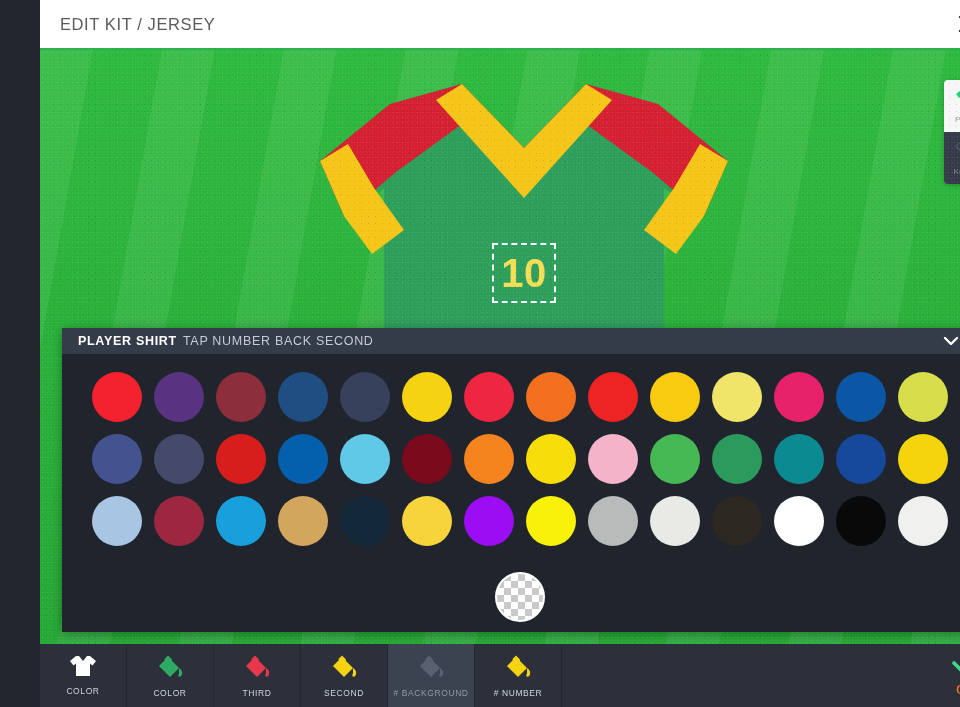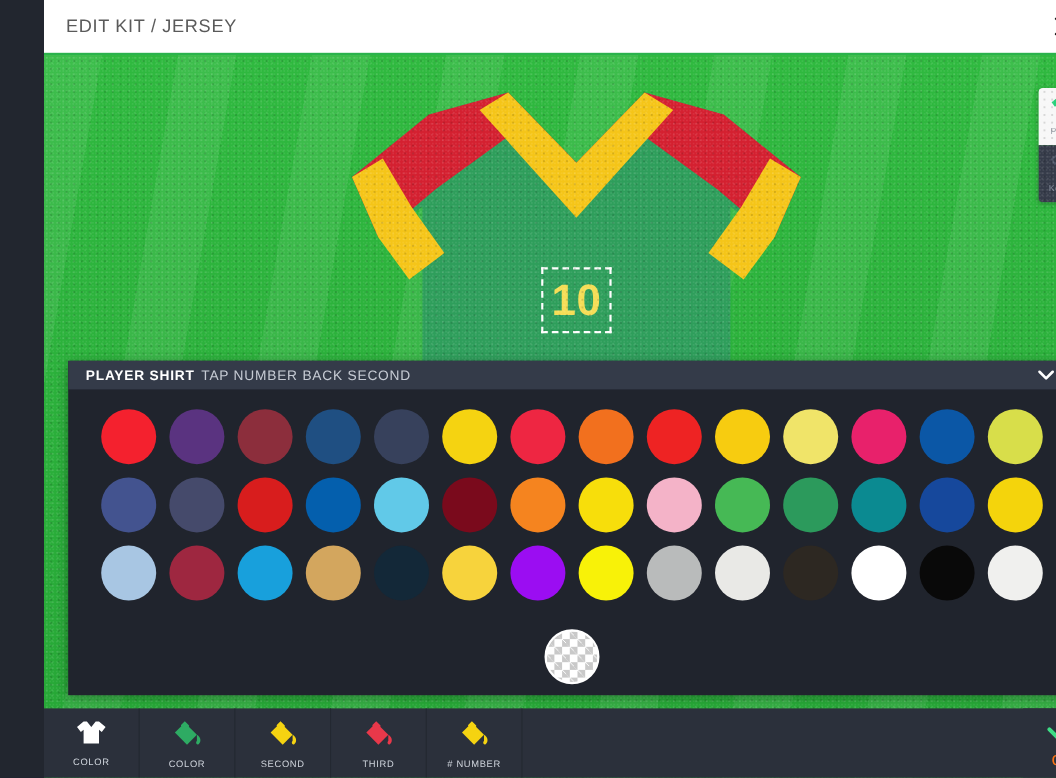--- a/index.html
+++ b/index.html
@@ -301,35 +301,44 @@
         <span><svg width="30" height="26" viewBox="0 0 30 26">
   <path d="M4 13 L13 4 L24 15 L15 24 Z" fill="#2eab63"></path>
   <path d="M10.5 6.5 L13 4 L16 7" stroke="#2eab63" stroke-width="2" fill="none" stroke-linecap="round"></path>
   <path d="M24 15 C28 17 28 22 25.5 23.5 C23.5 24.5 22.5 22 24 20.5" fill="#2eab63"></path>
   <path d="M5 13 L23 13" stroke="rgba(255,255,255,0.0)" stroke-width="0"></path>
 </svg></span>
         <span class="tool-label">COLOR</span>
       </div>
       <div class="tool">
         <span><svg width="30" height="26" viewBox="0 0 30 26">
+  <path d="M4 13 L13 4 L24 15 L15 24 Z" fill="#e8384a"></path>
+  <path d="M10.5 6.5 L13 4 L16 7" stroke="#e8384a" stroke-width="2" fill="none" stroke-linecap="round"></path>
+  <path d="M24 15 C28 17 28 22 25.5 23.5 C23.5 24.5 22.5 22 24 20.5" fill="#e8384a"></path>
+  <path d="M5 13 L23 13" stroke="rgba(255,255,255,0.0)" stroke-width="0"></path>
+</svg></span>
+        <span class="tool-label">THIRD</span>
+      </div>
+      <div class="tool">
+        <span><svg width="30" height="26" viewBox="0 0 30 26">
   <path d="M4 13 L13 4 L24 15 L15 24 Z" fill="#f5d311"></path>
   <path d="M10.5 6.5 L13 4 L16 7" stroke="#f5d311" stroke-width="2" fill="none" stroke-linecap="round"></path>
   <path d="M24 15 C28 17 28 22 25.5 23.5 C23.5 24.5 22.5 22 24 20.5" fill="#f5d311"></path>
   <path d="M5 13 L23 13" stroke="rgba(255,255,255,0.0)" stroke-width="0"></path>
 </svg></span>
         <span class="tool-label">SECOND</span>
       </div>
-      <div class="tool">
-        <span><svg width="30" height="26" viewBox="0 0 30 26">
-  <path d="M4 13 L13 4 L24 15 L15 24 Z" fill="#e8384a"></path>
-  <path d="M10.5 6.5 L13 4 L16 7" stroke="#e8384a" stroke-width="2" fill="none" stroke-linecap="round"></path>
-  <path d="M24 15 C28 17 28 22 25.5 23.5 C23.5 24.5 22.5 22 24 20.5" fill="#e8384a"></path>
-  <path d="M5 13 L23 13" stroke="rgba(255,255,255,0.0)" stroke-width="0"></path>
-</svg></span>
-        <span class="tool-label">THIRD</span>
+      <div class="tool active">
+        <span><svg width="30" height="26" viewBox="0 0 30 26">
+  <path d="M4 13 L13 4 L24 15 L15 24 Z" fill="#5a6070"></path>
+  <path d="M10.5 6.5 L13 4 L16 7" stroke="#5a6070" stroke-width="2" fill="none" stroke-linecap="round"></path>
+  <path d="M24 15 C28 17 28 22 25.5 23.5 C23.5 24.5 22.5 22 24 20.5" fill="#5a6070"></path>
+  <path d="M5 13 L23 13" stroke="rgba(255,255,255,0.0)" stroke-width="0"></path>
+</svg></span>
+        <span class="tool-label"># BACKGROUND</span>
       </div>
       <div class="tool">
         <span><svg width="30" height="26" viewBox="0 0 30 26">
   <path d="M4 13 L13 4 L24 15 L15 24 Z" fill="#f5d311"></path>
   <path d="M10.5 6.5 L13 4 L16 7" stroke="#f5d311" stroke-width="2" fill="none" stroke-linecap="round"></path>
   <path d="M24 15 C28 17 28 22 25.5 23.5 C23.5 24.5 22.5 22 24 20.5" fill="#f5d311"></path>
   <path d="M5 13 L23 13" stroke="rgba(255,255,255,0.0)" stroke-width="0"></path>
 </svg></span>
         <span class="tool-label"># NUMBER</span>
       </div>

